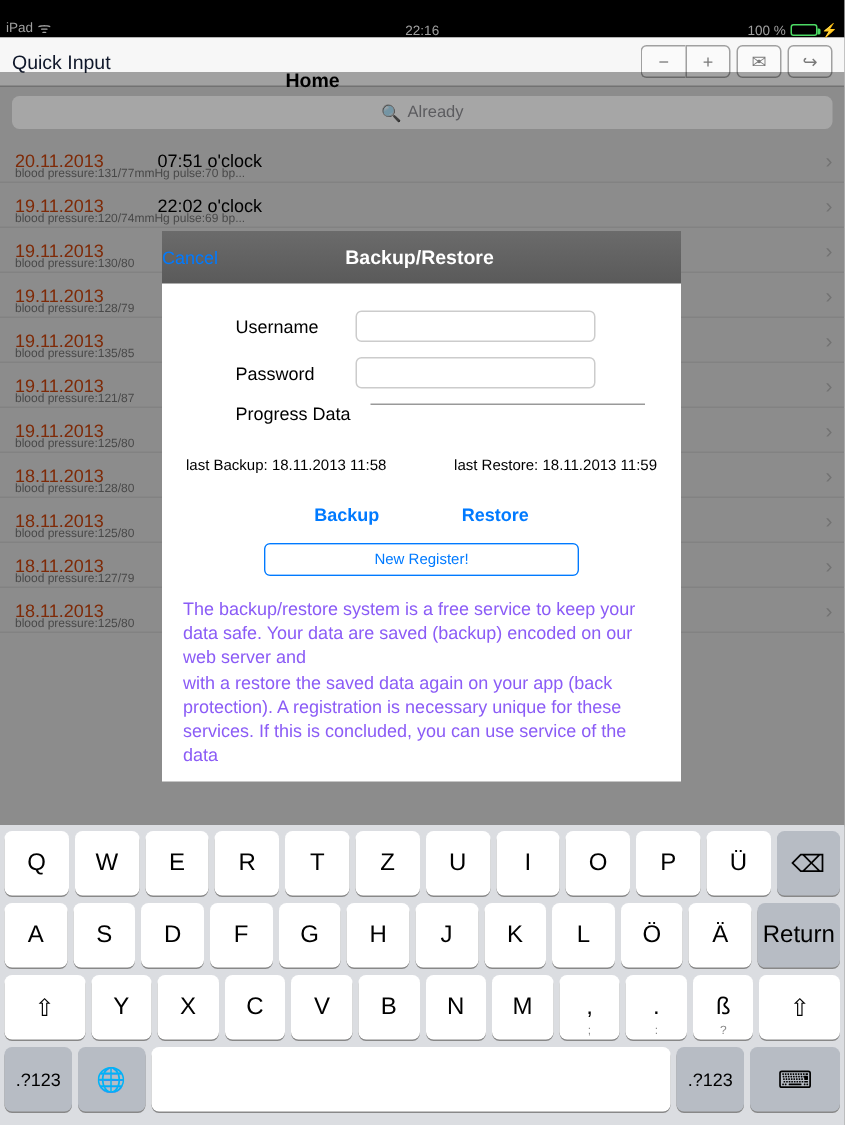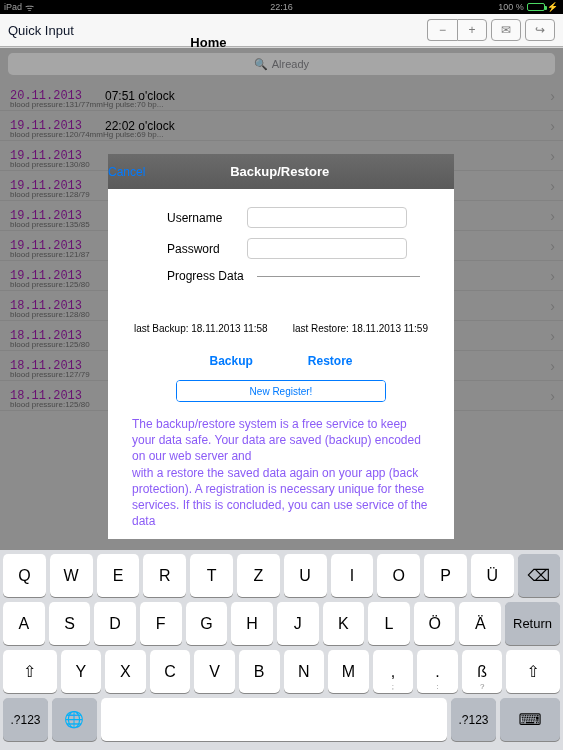--- a/index.html
+++ b/index.html
@@ -1,68 +1,68 @@
 <!DOCTYPE html>
 <html><head>
 <meta charset="utf-8">
 <style>
 *{margin:0;padding:0;box-sizing:border-box;font-family:-apple-system,Helvetica,Arial,sans-serif;}
 body{width:563px;height:750px;background:#d8d8d8;position:relative;overflow:hidden;}
-.status-bar{height:14px;background:#000;color:#a0a0a0;font-size:9px;display:flex;align-items:center;padding:0 4px;}
+.status-bar{height:25px;background:#000;color:#a0a0a0;font-size:9px;display:flex;align-items:flex-end;padding:0 4px;}
 .status-left{flex:1;display:flex;align-items:center;gap:3px;}
 .status-center{flex:1;text-align:center;}
 .status-right{flex:1;text-align:right;display:flex;justify-content:flex-end;align-items:center;gap:3px;}
 .battery{display:inline-block;width:18px;height:8px;border:1px solid #4cd964;border-radius:2px;position:relative;}
 .battery::after{content:'';position:absolute;right:-3px;top:2px;width:2px;height:4px;background:#4cd964;border-radius:0 1px 1px 0;}
 .battery-fill{width:100%;height:100%;background:#4cd964;}
 .wifi{font-size:10px;}
 .nav-bar{height:33px;background:#f7f7f7;border-bottom:1px solid #b0b0b0;display:flex;align-items:center;padding:0 8px;}
 .nav-left{flex:1;color:#0f172a;font-size:13px;}
 .nav-center{flex:1;text-align:left;font-weight:600;font-size:13px;margin-top:24px;}
 .nav-right{flex:1;display:flex;justify-content:flex-end;gap:4px;}
 .nav-btn{width:30px;height:22px;border:1px solid #a0a0a0;border-radius:4px;background:#fafafa;display:flex;align-items:center;justify-content:center;font-size:12px;color:#7a7a7a;}
 .nav-btn-pair{display:flex;}
 .nav-btn-pair .nav-btn:first-child{border-radius:4px 0 0 4px;border-right:none;}
 .nav-btn-pair .nav-btn:last-child{border-radius:0 4px 4px 0;}
 .search-cont{padding:6px 8px;background:#d8d8d8;}
 .search-bar{height:22px;background:#fff;border-radius:5px;display:flex;align-items:center;justify-content:center;color:#8e8e93;font-size:11px;gap:4px;}
 .list{background:#d8d8d8;}
 .row{height:30px;border-bottom:1px solid #c8c8c8;display:flex;align-items:center;padding:0 10px;position:relative;}
-.row-date{width:95px;font-size:12px;color:#a21caf;font-family:Liberation Mono, monospace;}
+.row-date{width:95px;font-size:12px;color:#c2410c;}
 .row-time{font-size:12px;color:#000;}
 .row-sub{position:absolute;bottom:1px;left:10px;font-size:8px;color:#707070;}
 .row-chevron{position:absolute;right:8px;color:#b0b0b0;font-size:14px;}
 .overlay{position:absolute;top:48px;left:0;width:100%;height:503px;background:rgba(0,0,0,0.35);}
 .modal{position:absolute;top:154px;left:108px;width:346px;background:#fff;}
 .modal-head{height:35px;background:linear-gradient(#6b6b6b,#5a5a5a);display:flex;align-items:center;padding:0 0;}
 .modal-cancel{color:#007aff;font-size:12px;}
 .modal-title{flex:1;text-align:center;color:#fff;font-weight:600;font-size:13px;margin-left:-40px;}
-.modal-body{padding:18px 24px 10px;font-size:12px;color:#000;}
+.modal-body{padding:18px 14px 10px;font-size:12px;color:#000;}
 .form-row{display:flex;align-items:center;margin-bottom:10px;padding-left:35px;}
 .form-label{width:80px;font-size:12px;}
 .form-input{width:160px;height:21px;border:1px solid #ccc;border-radius:4px;}
-.progress-row{display:flex;align-items:center;padding-left:35px;margin-bottom:40px;}
+.progress-row{display:flex;align-items:flex-start;padding-left:35px;margin-bottom:22px;}
 .progress-label{width:90px;font-size:12px;}
 .progress-line{flex:1;height:1px;background:#999;margin-right:10px;}
 .info-row{display:flex;justify-content:space-between;font-size:10px;margin-bottom:20px;padding:0 2px;}
 .action-row{display:flex;justify-content:center;gap:55px;margin-bottom:12px;}
 .action-link{color:#007aff;font-weight:600;font-size:12px;}
 .seg{display:flex;margin:0 auto 14px;width:210px;height:22px;border:1px solid #007aff;border-radius:4px;overflow:hidden;flex-direction:column;}
 .seg-btn{flex:1;font-size:10px;display:flex;align-items:center;justify-content:center;}
 .seg-btn.off{color:#007aff;background:#fff;}
 .seg-btn.on{color:#fff;background:#007aff;}
 .desc{font-size:12px;color:#8b5cf6;line-height:1.35;}
 .keyboard{position:absolute;bottom:0;left:0;width:100%;height:200px;background:#dbdde1;padding:4px 3px;}
 .krow{display:flex;gap:4px;margin-bottom:5px;justify-content:center;}
 .key{height:43px;background:#fff;border-radius:5px;box-shadow:0 1px 0 #888;display:flex;align-items:center;justify-content:center;font-size:16px;color:#000;}
 .key.w1{width:45.5px;}
 .key.shift{width:60px;background:#fff;}
 .key.back{width:45px;background:#b7bcc4;}
 .key.space{flex:1;background:#fff;}
-.key.ret{width:60px;background:#b7bcc4;font-size:13px;}
+.key.ret{width:60px;background:#b7bcc4;font-size:16px;}
 .key.sym{width:45px;background:#b7bcc4;font-size:12px;}
 .key.globe{width:45px;background:#b7bcc4;}
 .key.hide{width:60px;background:#b7bcc4;}
 </style>
 </head>
 <body>
 
 <div class="status-bar">
   <div class="status-left">
     <span>iPad</span>

